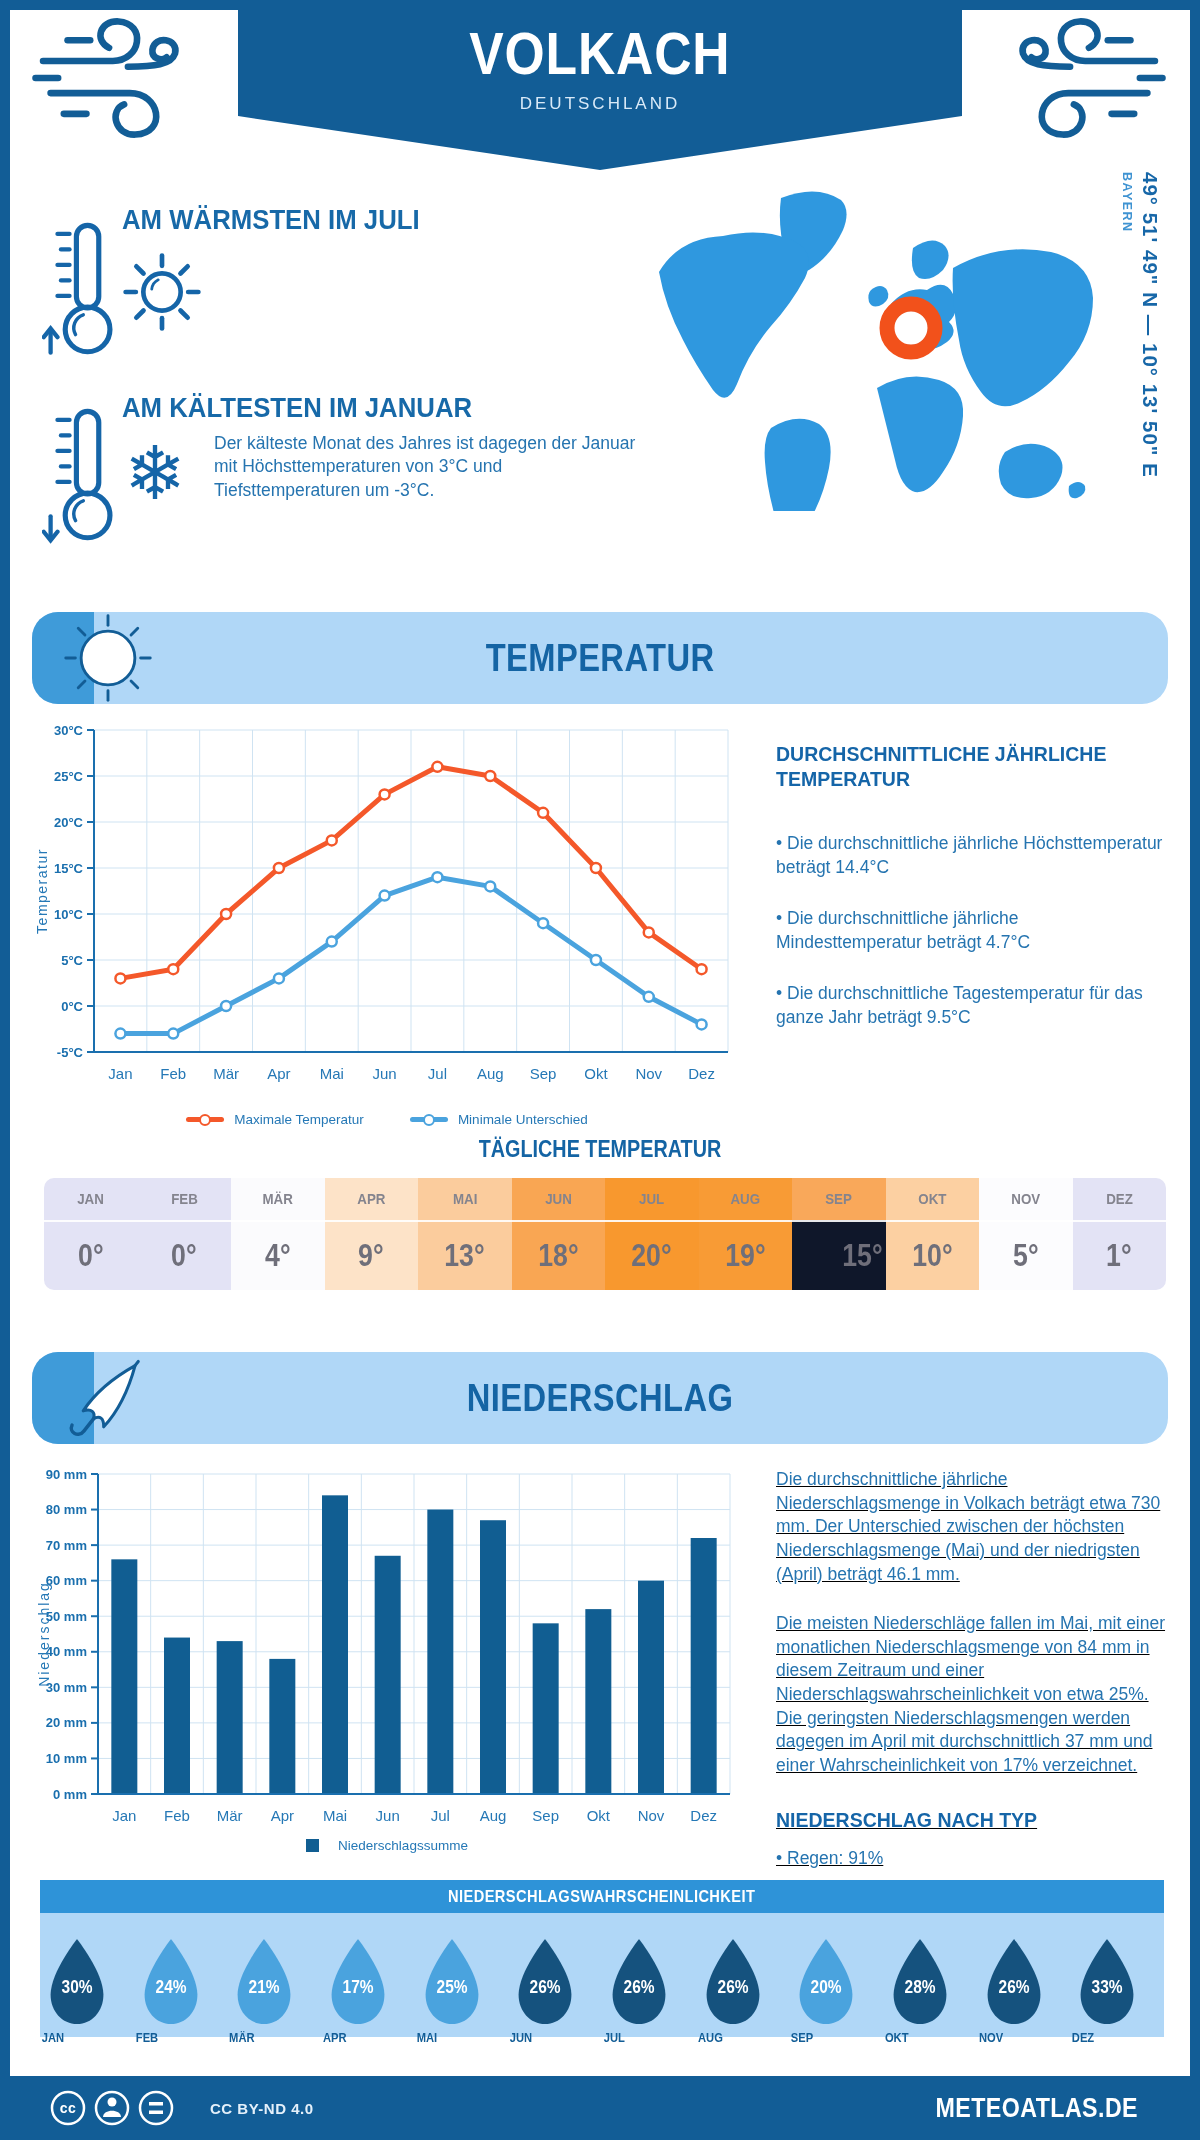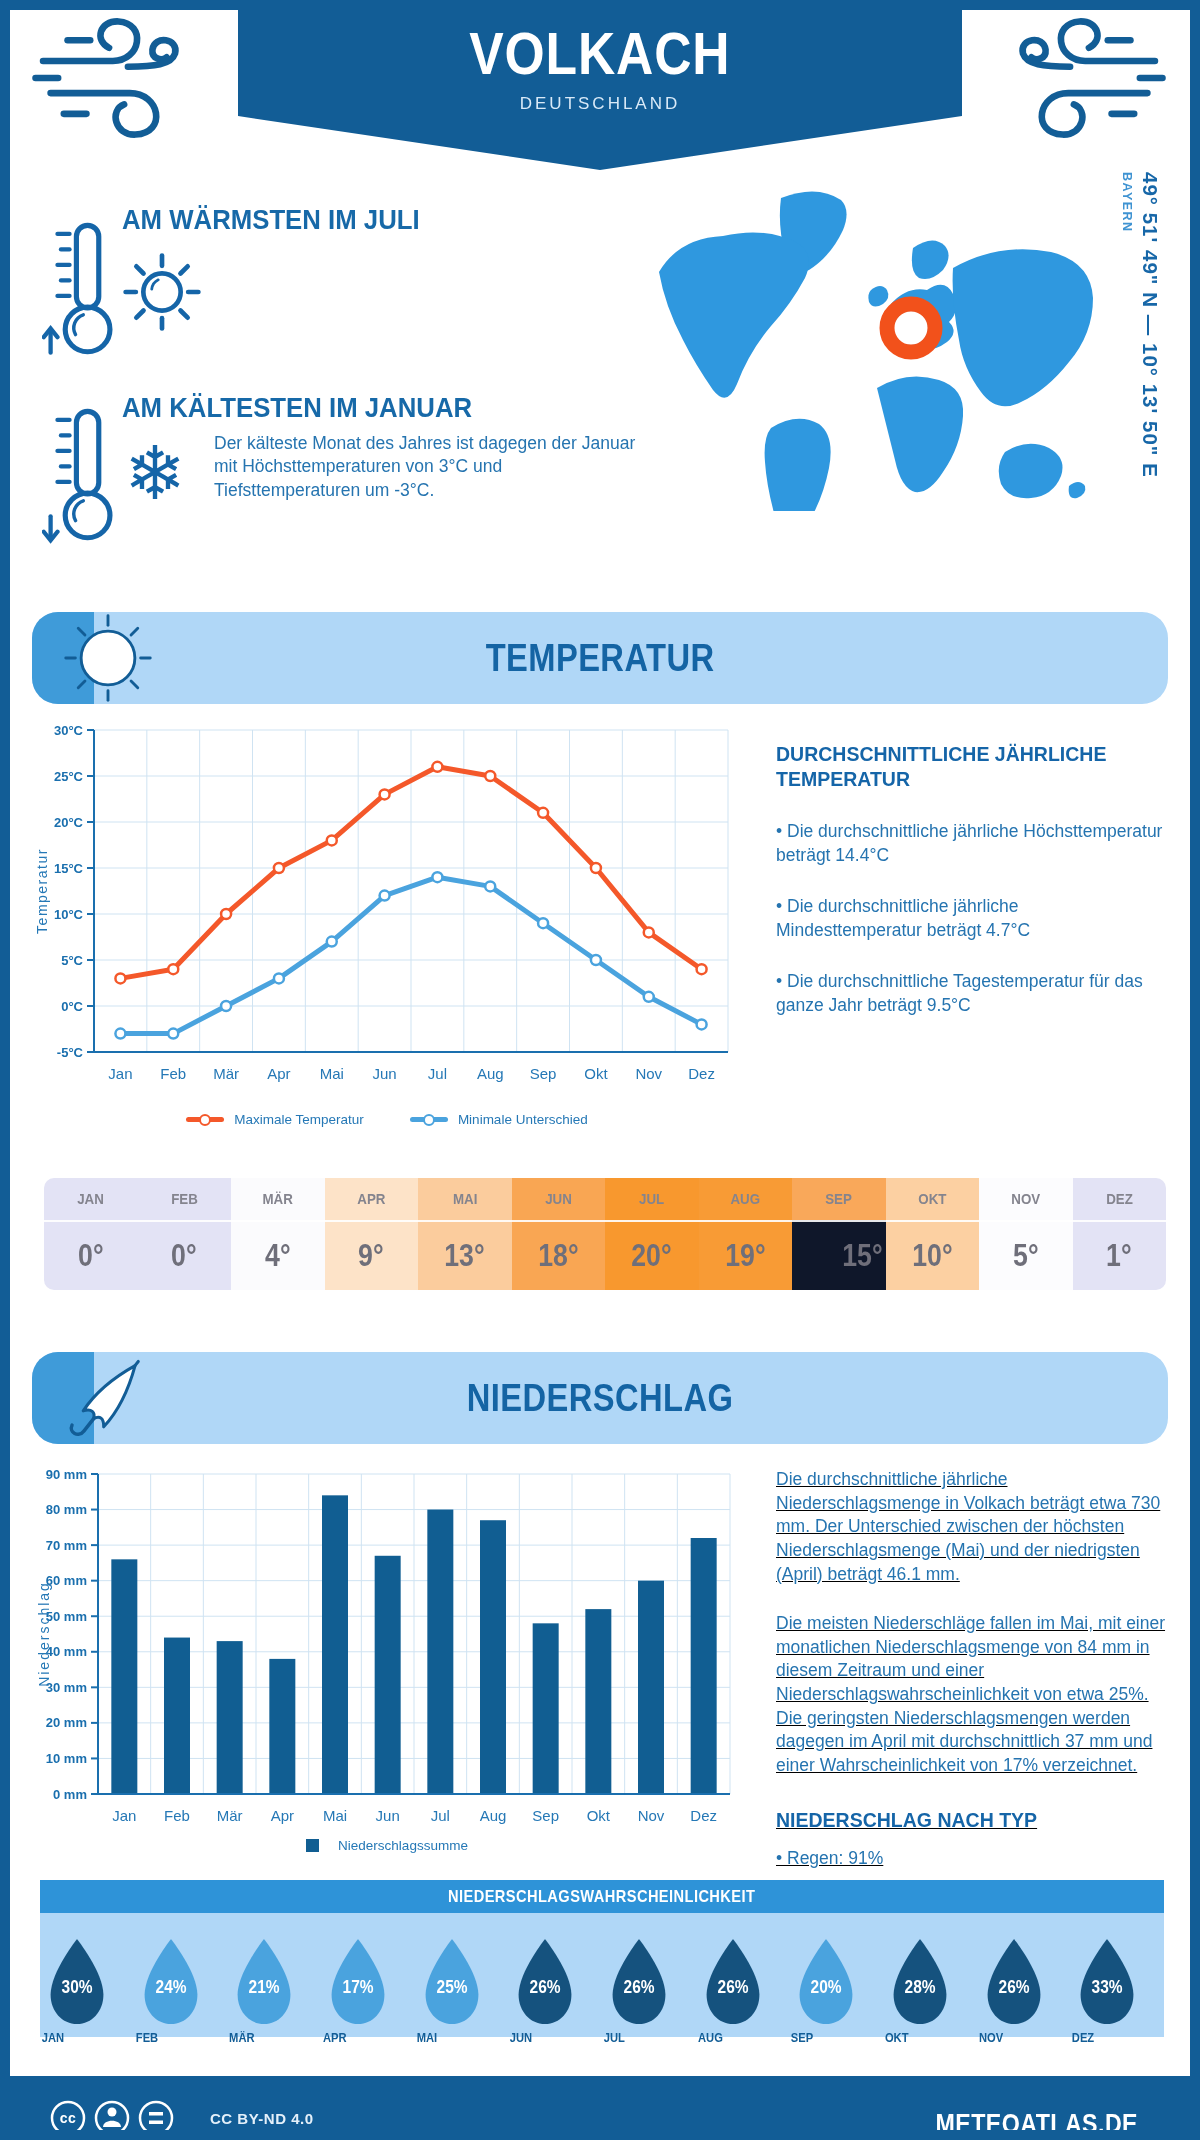--- a/index.html
+++ b/index.html
@@ -55,21 +55,21 @@
   .probhead{position:absolute;left:40px;top:1880px;width:1124px;height:33px;background:#2e93d8;display:flex;align-items:center;justify-content:center;
     color:#fff;font-weight:bold;font-size:17px;letter-spacing:.5px;}
   .probbody{position:absolute;left:40px;top:1913px;width:1124px;height:124px;background:#b0d7f7;display:flex;}
   .probcol{flex:1;display:flex;flex-direction:column;padding-top:24px;}
   .drop{position:relative;width:74px;height:90px;}
   .drop .pct{position:absolute;left:0;right:0;top:40px;text-align:center;color:#fff;font-weight:bold;font-size:18px;}
   .probcol .mon{margin-top:3px;font-size:13px;font-weight:bold;color:#125d96;}
 
   
   .footer{position:absolute;left:0;top:2076px;width:1200px;height:64px;background:#125d96;z-index:30;
-    display:flex;align-items:flex-end;justify-content:space-between;padding:0 46px;box-sizing:border-box;}
+    display:flex;align-items:center;justify-content:space-between;padding:0 46px;box-sizing:border-box;}
   .flic{display:flex;align-items:center;gap:14px;color:#e4f0fa;font-weight:bold;font-size:15px;letter-spacing:.5px;}
   .fsite{color:#fff;font-weight:bold;font-size:27px;letter-spacing:.5px;}
 </style>
 </head>
 <body>
 
 <div class="page">
 
   <svg class="abs" style="left:26px;top:12px;" width="168" height="132" viewBox="0 0 170 140">
     <g fill="none" stroke="#125d96" stroke-width="7" stroke-linecap="round">
@@ -283,25 +283,28 @@
       <div class="litem">
         <span class="lseg" style="background: rgb(74, 163, 222); color: rgb(74, 163, 222);">
           <span class="dot"></span>
         </span>
         <span>Minimale Unterschied</span>
       </div>
     </div>
 
   <div class="abs" style="left:776px;top:742px;width:392px;">
     <div class="colhead">DURCHSCHNITTLICHE JÄHRLICHE TEMPERATUR</div>
-    <div class="colp" style="margin-top:28px;">• Die durchschnittliche jährliche Höchsttemperatur beträgt 14.4°C</div>
+    <div class="colp" style="margin-top:40px;">• Die durchschnittliche jährliche Höchsttemperatur beträgt 14.4°C</div>
     <div class="colp" style="margin-top:28px;">• Die durchschnittliche jährliche Mindesttemperatur beträgt 4.7°C</div>
     <div class="colp" style="margin-top:28px;">• Die durchschnittliche Tagestemperatur für das ganze Jahr beträgt 9.5°C</div>
   </div>
 
+  <div class="abs" style="left:0;top:1136px;width:1200px;text-align:center;font-size:23px;font-weight:bold;color:#1464a4;">
+    <span class="condensed">TÄGLICHE TEMPERATUR</span>
+  </div>
   <div class="dailyT" id="daily-table">
       <div class="dcell">
         <div class="m" style="background: rgb(227, 227, 245);">
           <span class="condensed">JAN</span>
         </div>
         <div class="v" style="background: rgb(227, 227, 245);">
           <span class="condensed">0°</span>
         </div>
       </div>
       <div class="dcell">

